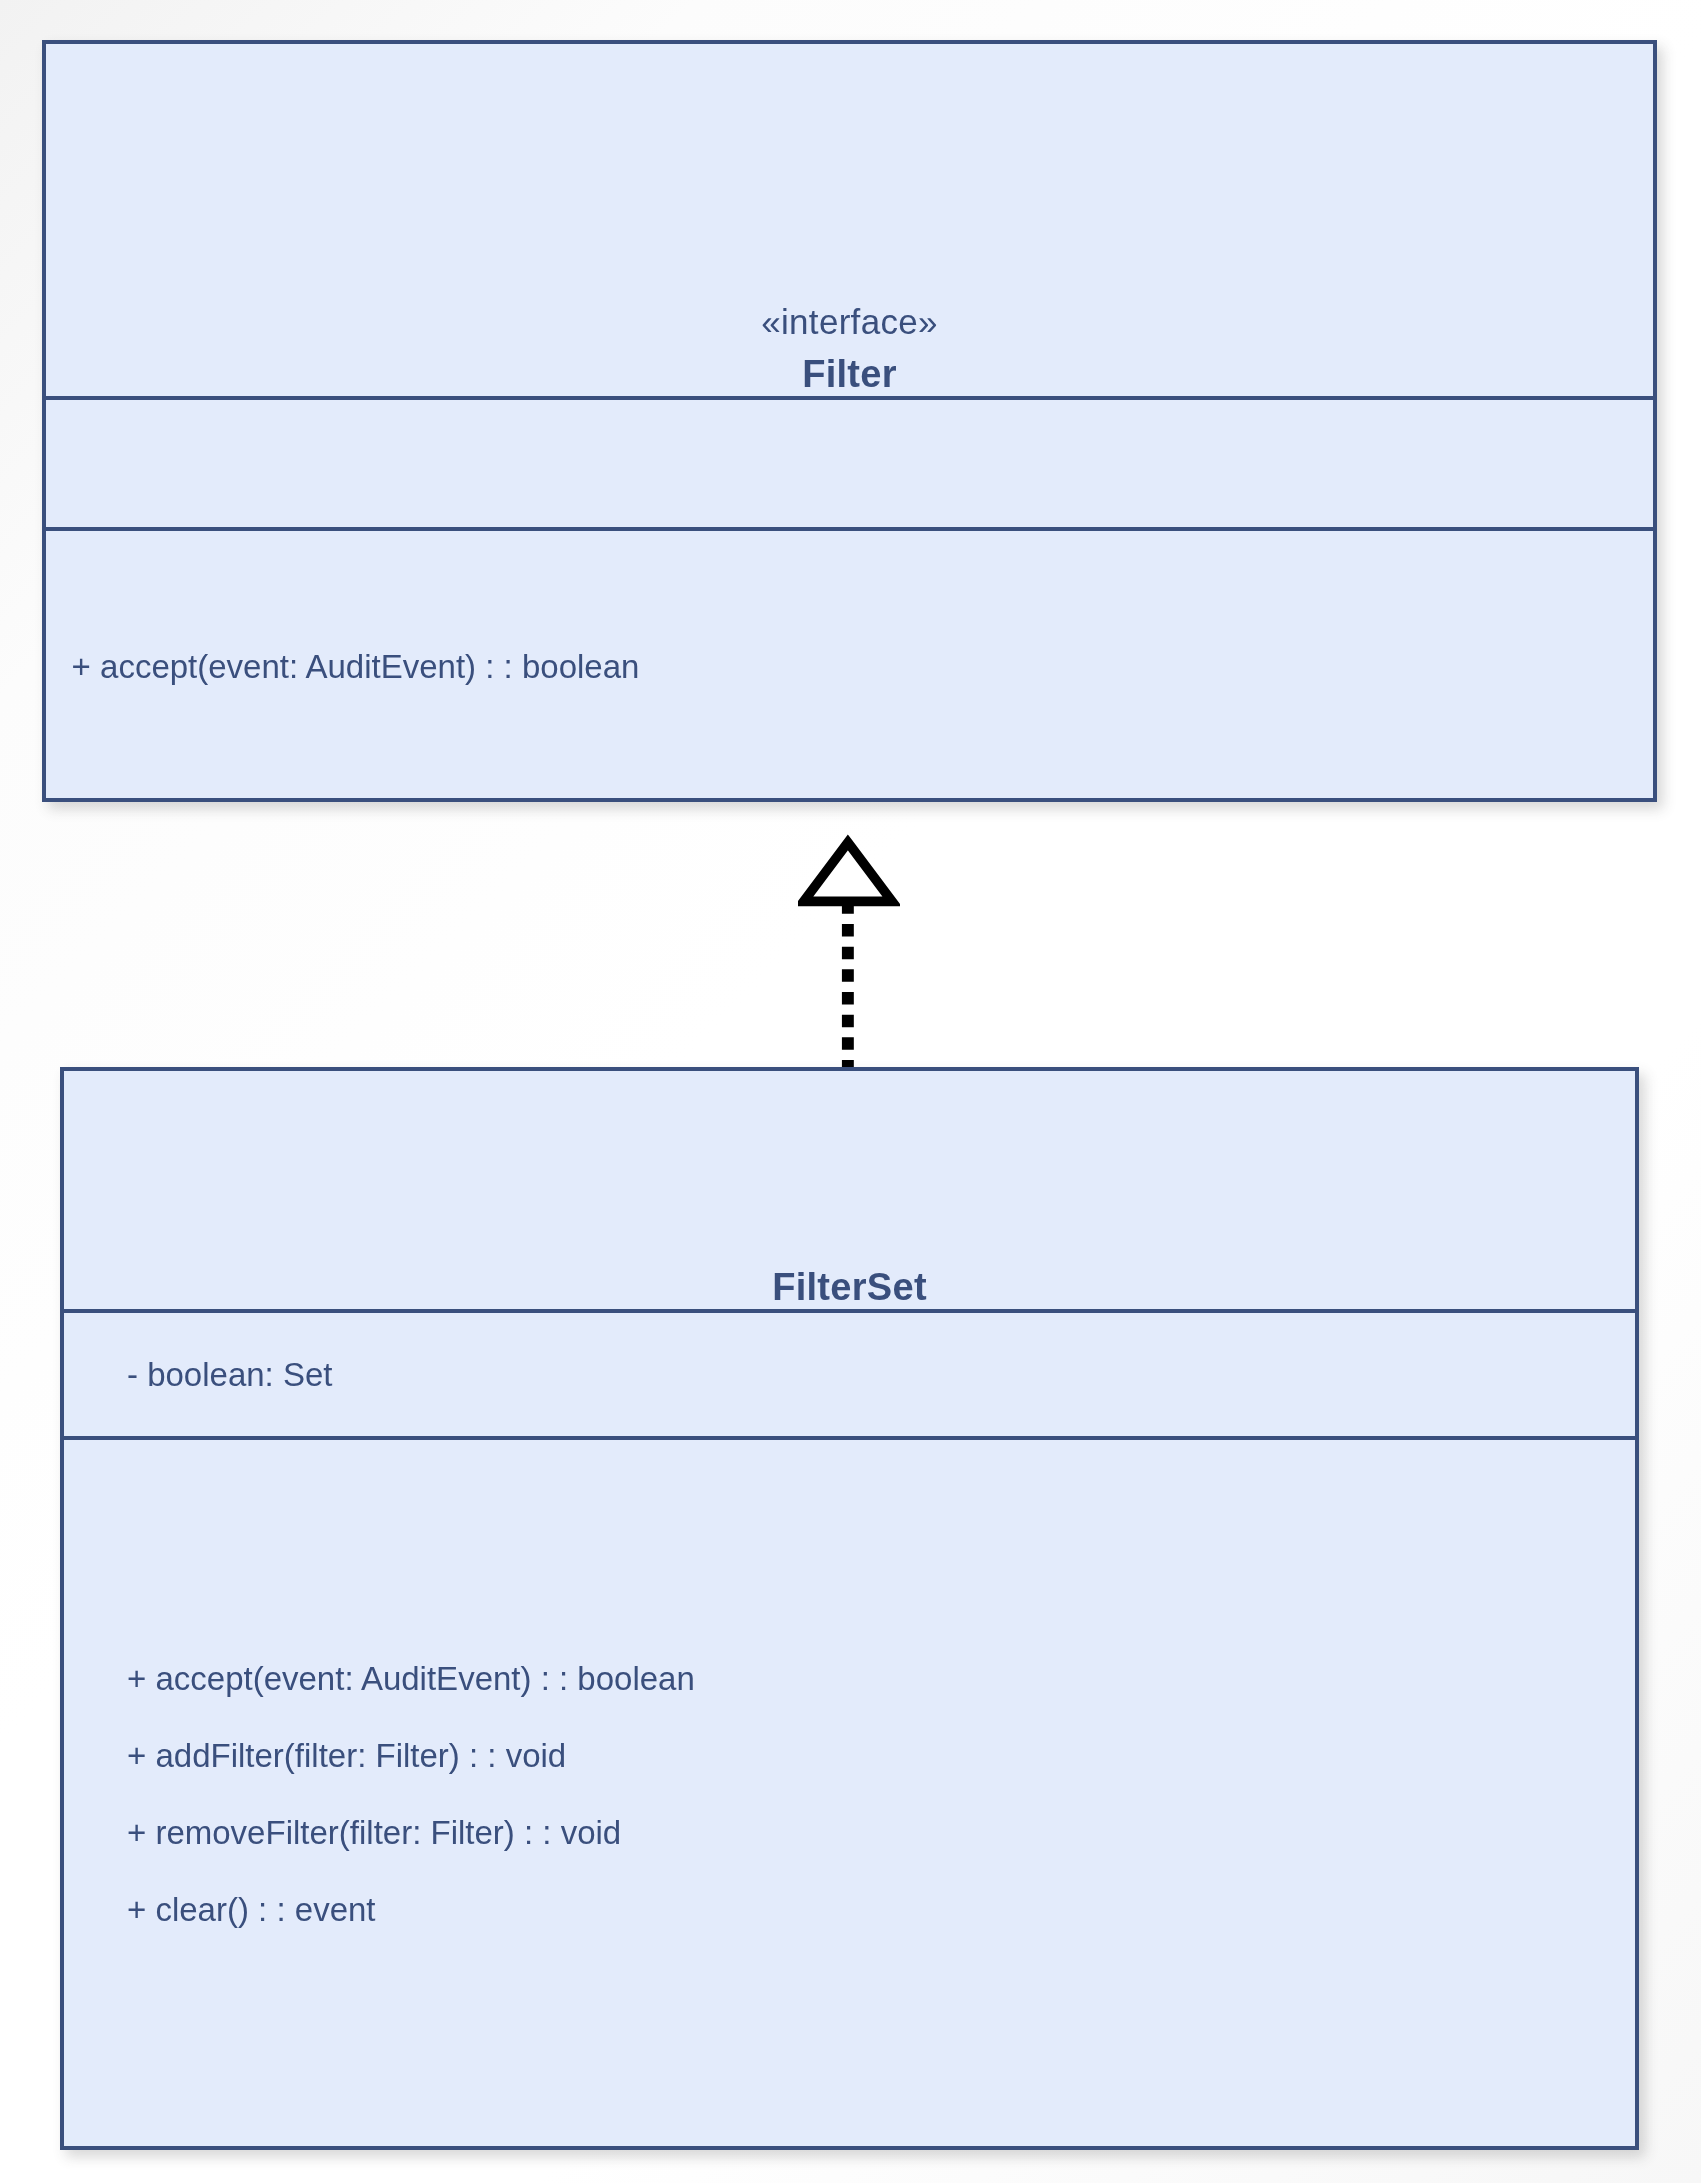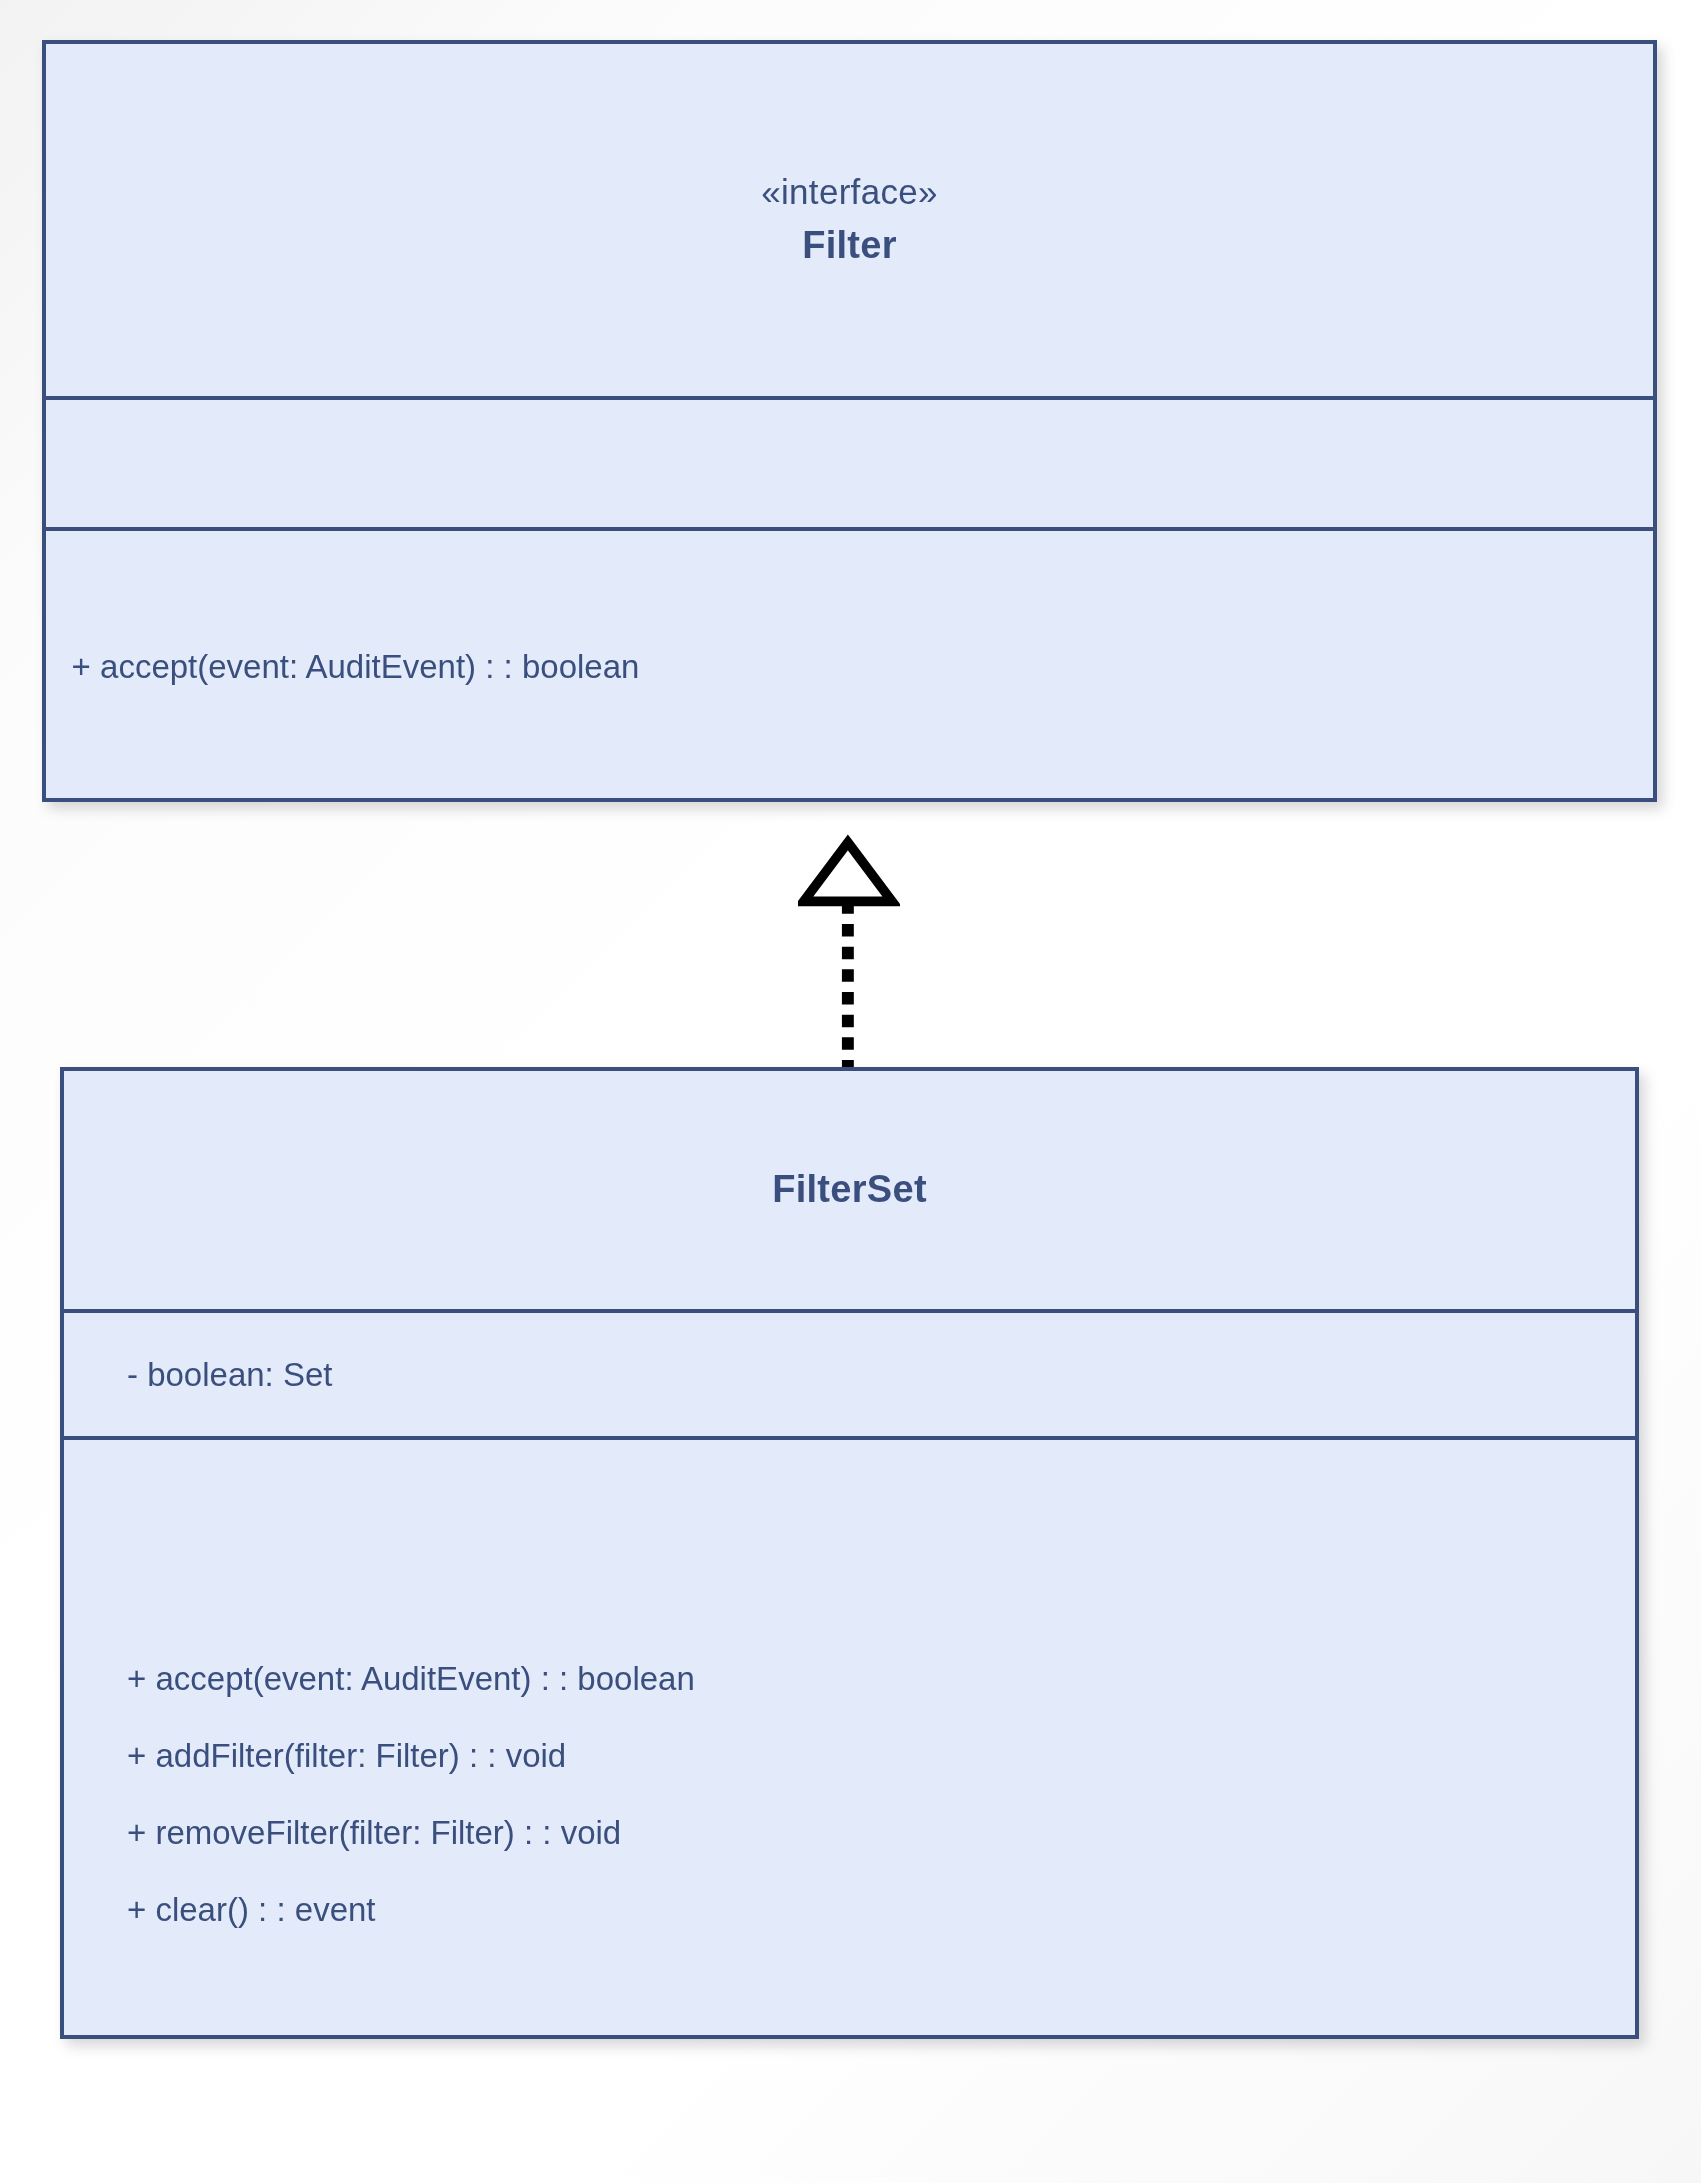--- a/index.html
+++ b/index.html
@@ -35,38 +35,38 @@
     left: 42px;
     top: 40px;
     width: 1615px;
     height: 762px;
   }
 
   #class-filterset {
     left: 60px;
     top: 1067px;
     width: 1579px;
-    height: 972px;
+    height: 1083px;
   }
 
   .compartment {
     position: relative;
     box-sizing: border-box;
     width: 100%;
   }
   .compartment.divided {
     border-top: 4px solid #3a4f7d;
   }
 
   
   .compartment-header {
     display: flex;
     flex-direction: column;
     align-items: center;
-    justify-content: center;
+    justify-content: flex-end;
     text-align: center;
   }
   .stereotype {
     font-size: 35px;
     font-weight: normal;
     line-height: 1.08;
     letter-spacing: 0.3px;
     color: #3a4f7d;
   }
   .class-name {

